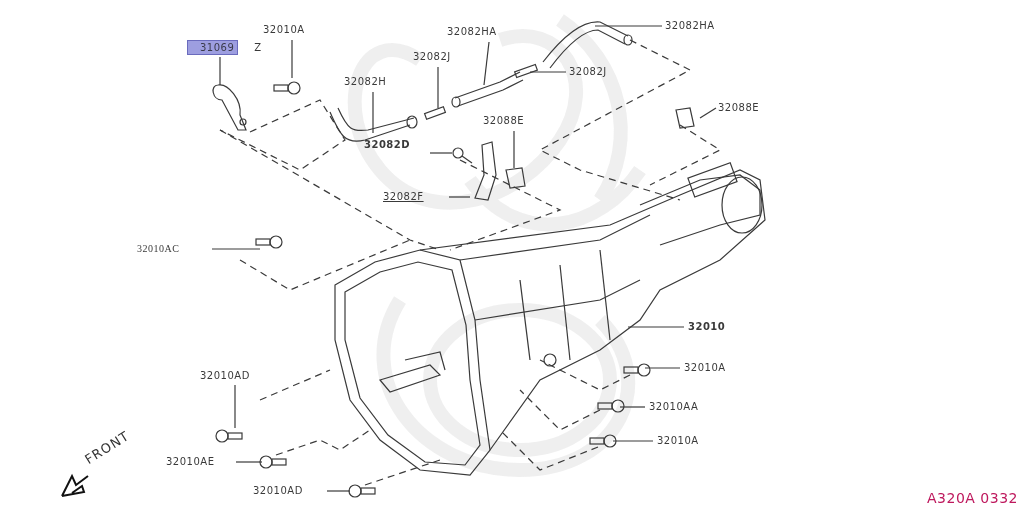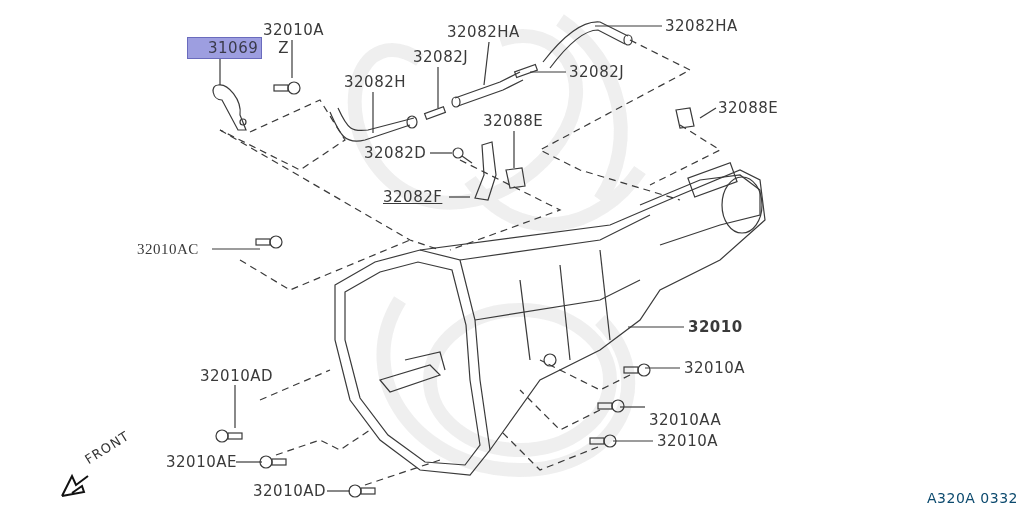--- a/index.html
+++ b/index.html
@@ -1,21 +1,21 @@
 <!DOCTYPE html>
 <html><head>
 <meta charset="utf-8">
 <style>
   html,body{margin:0;padding:0;background:#ffffff;}
   body{width:1024px;height:510px;position:relative;overflow:hidden;font-family:"DejaVu Sans","Liberation Sans",sans-serif;}
   #diagram{position:absolute;left:0;top:0;width:1024px;height:510px;}
-  .lbl{position:absolute;font-family:"DejaVu Sans","Liberation Sans",sans-serif;font-size:15px;letter-spacing:0.5px;color:#3a3a3a;white-space:nowrap;line-height:16px;cursor:pointer;}
-  .hl-part{background:#9d9ee0;border:1px solid #6a6bbd;color:#3a3a4a;padding:1px 3px 1px 20px;margin-right:16px;text-align:right;}
+  .lbl{position:absolute;font-family:"DejaVu Sans","Liberation Sans",sans-serif;font-size:10px;letter-spacing:0.5px;color:#3a3a3a;white-space:nowrap;line-height:16px;cursor:pointer;}
+  .hl-part{background:#9d9ee0;border:1px solid #6a6bbd;color:#3a3a4a;padding:1px 3px 1px 12px;margin-right:16px;text-align:right;}
   .front{position:absolute;left:90px;top:452px;font-size:13px;color:#333;transform:rotate(-32deg);transform-origin:left bottom;letter-spacing:1px;}
-  .code{position:absolute;right:6px;bottom:4px;font-size:14px;color:#0c4a6e;letter-spacing:0.5px;}
+  .code{position:absolute;right:6px;bottom:4px;font-size:14px;color:#be185d;letter-spacing:0.5px;}
 </style>
 </head>
 <body>
 
 <svg id="diagram" viewBox="0 0 1024 510" xmlns="http://www.w3.org/2000/svg">
 
   <g fill="none" stroke="#eeeeee" stroke-width="14" opacity="0.9">
     <path d="M420 60 C360 20 330 110 380 170 C430 230 520 200 560 140 C600 80 560 20 500 40"></path>
     <path d="M470 180 C520 250 600 230 640 170"></path>
     <path d="M400 300 C350 380 420 470 520 470 C620 470 660 380 600 320"></path>
@@ -157,25 +157,25 @@
   <span class="hl-part">31069</span><span>Z</span>
 </div>
 <div class="lbl" style="left:263px;top:22px;">32010A</div>
 <div class="lbl" style="left:447px;top:24px;">32082HA</div>
 <div class="lbl" style="left:665px;top:18px;">32082HA</div>
 <div class="lbl" style="left:413px;top:49px;">32082J</div>
 <div class="lbl" style="left:569px;top:64px;">32082J</div>
 <div class="lbl" style="left:344px;top:74px;">32082H</div>
 <div class="lbl" style="left:718px;top:100px;">32088E</div>
 <div class="lbl" style="left:483px;top:113px;">32088E</div>
-<div class="lbl" style="left:364px;top:145px;">32082D</div>
+<div class="lbl" style="left:364px;top:137px;font-weight:bold;">32082D</div>
 <div class="lbl" style="left:383px;top:189px;text-decoration:underline;">32082F</div>
 <div class="lbl" style="left:137px;top:241px;font-family:Liberation Serif, serif;">32010AC</div>
 <div class="lbl" style="left:688px;top:319px;font-weight:bold;">32010</div>
 <div class="lbl" style="left:684px;top:360px;">32010A</div>
 <div class="lbl" style="left:200px;top:368px;">32010AD</div>
-<div class="lbl" style="left:649px;top:399px;margin-top:13px;">32010AA</div>
+<div class="lbl" style="left:649px;top:399px;">32010AA</div>
 <div class="lbl" style="left:657px;top:433px;">32010A</div>
 <div class="lbl" style="left:166px;top:454px;">32010AE</div>
 <div class="lbl" style="left:253px;top:483px;">32010AD</div>
 
 <div class="front">FRONT</div>
 <div class="code">A320A 0332</div>
 
 </body></html>

